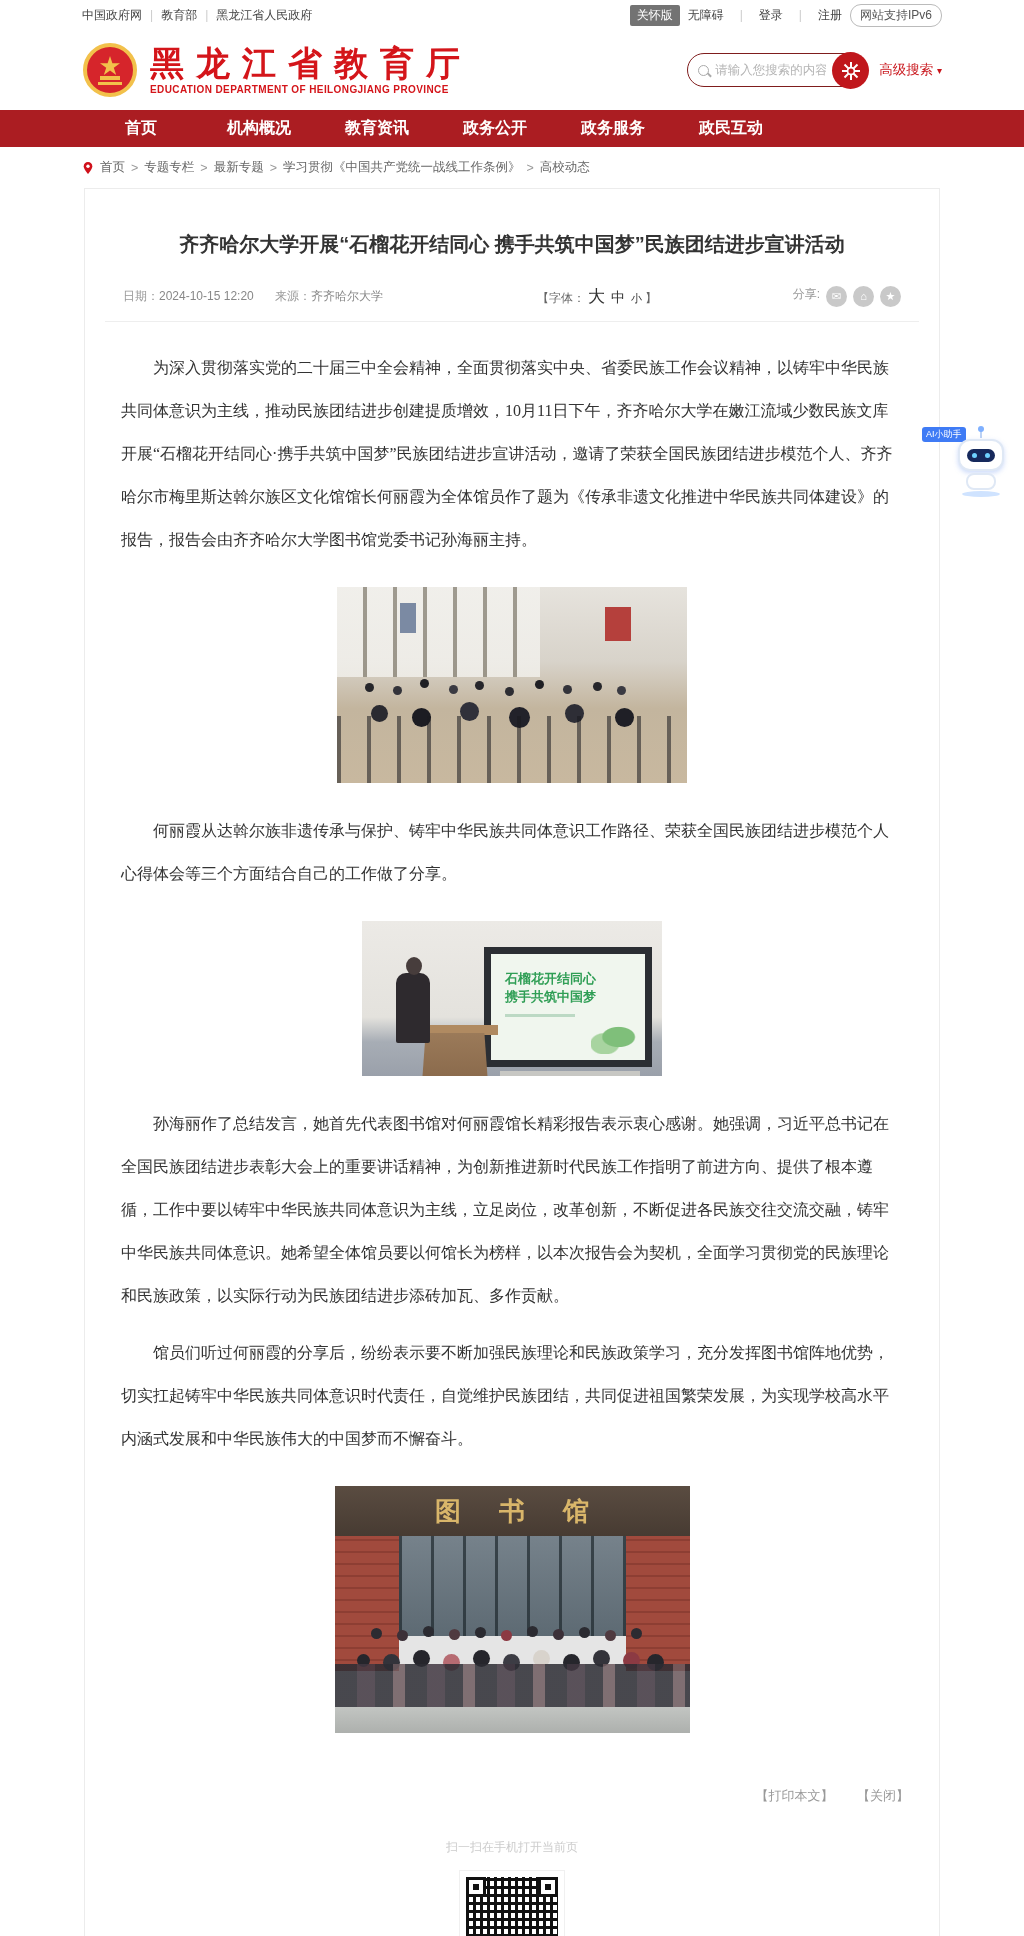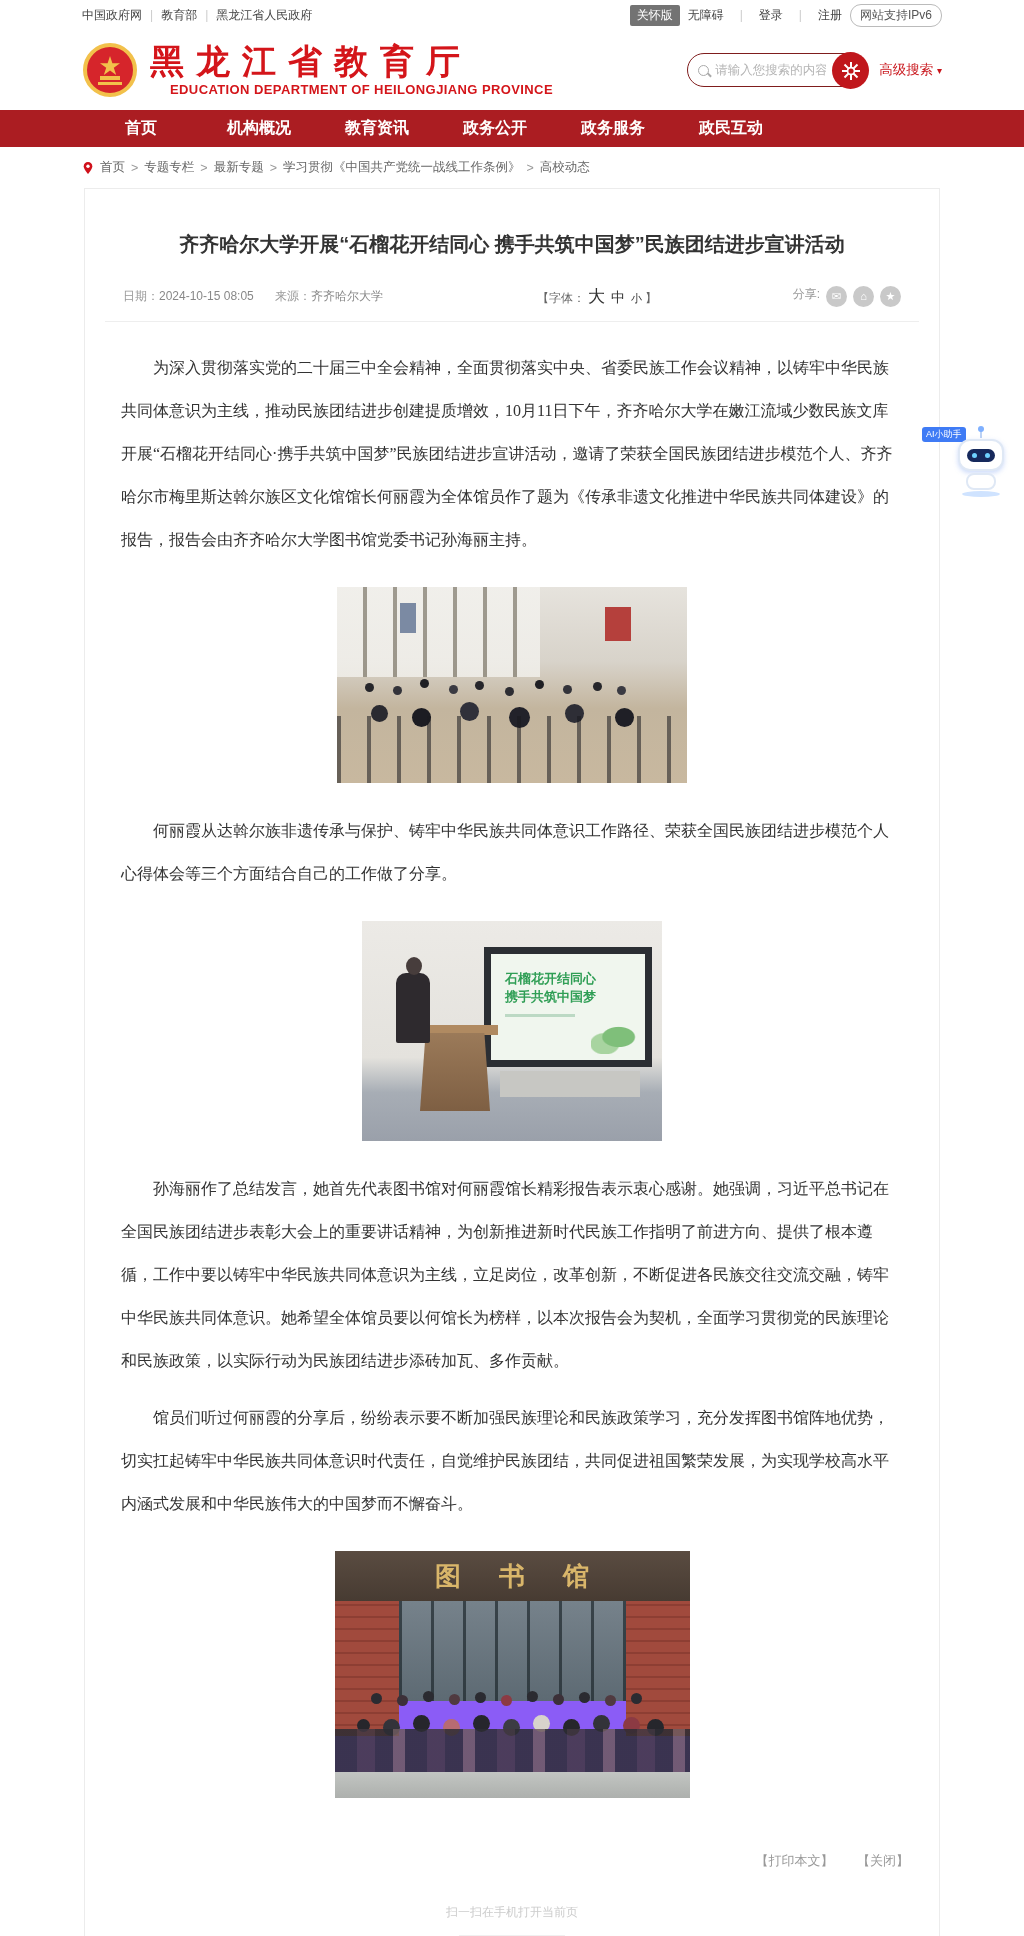--- a/index.html
+++ b/index.html
@@ -14,21 +14,21 @@
   .topbar .sep { color:#ccc; margin:0 8px; }
   .topbar-right { margin-left:auto; display:flex; align-items:center; gap:8px; }
   .care-badge { background:#737373; color:#fff; padding:2px 7px; border-radius:2px; font-size:12px; cursor:pointer; }
   .ipv6 { border:1px solid #bbb; border-radius:11px; padding:2px 9px; color:#555; cursor:pointer; }
 
   
   .header { height:80px; }
   .header .container { display:flex; align-items:center; height:80px; }
   .logo-wrap { display:flex; align-items:center; gap:12px; }
   .brand .cn { font-size:34px; font-weight:bold; color:#d4151a; letter-spacing:12px; line-height:36px; white-space:nowrap; }
-  .brand .en { font-size:13px; font-weight:bold; color:#d4151a; letter-spacing:.4px; margin-top:3px;margin-left:20px; }
+  .brand .en { font-size:10px; font-weight:bold; color:#d4151a; letter-spacing:.4px; margin-top:3px; }
   .search-zone { margin-left:auto; display:flex; align-items:center; gap:12px; }
   .search-pill { position:relative; width:180px; height:34px; border:1px solid #7f1d1d; border-radius:17px; display:flex; align-items:center; padding:0 40px 0 10px; }
   .mag { width:11px; height:11px; border:1.5px solid #aaa; border-radius:50%; position:relative; margin-right:6px; flex:0 0 auto; }
   .mag::after { content:""; position:absolute; width:5px; height:1.5px; background:#aaa; transform:rotate(45deg); right:-4px; bottom:-1px; }
   .search-pill input { border:0; outline:0; width:100%; font-size:12.5px; color:#333; background:transparent; }
   .search-pill input::placeholder { color:#b5b5b5; }
   .search-btn { position:absolute; right:-3px; top:-2px; width:37px; height:37px; border-radius:50%; background:#c0171c; border:0; cursor:pointer; display:flex; align-items:center; justify-content:center; }
   .adv-search { color:#c9151b; font-size:13.5px; cursor:pointer; white-space:nowrap; }
   .adv-search .car { font-size:10px; }
 
@@ -64,32 +64,32 @@
   
   .img1 { width:350px; height:196px; background:linear-gradient(180deg,#e6e3dd 0%,#d8d3ca 38%,#c3b59e 62%,#c8b89f 100%); }
   .img1 .windows { position:absolute; left:0; top:0; width:58%; height:46%; background:repeating-linear-gradient(90deg,#f3f2ee 0 26px,#8d887c 26px 30px); opacity:.8; }
   .img1 .poster { position:absolute; right:16%; top:10%; width:26px; height:34px; background:#b5403c; }
   .img1 .poster2 { position:absolute; left:18%; top:8%; width:16px; height:30px; background:#7b8aa3; }
   .img1 .heads { position:absolute; left:28px; top:96px; width:9px; height:9px; border-radius:50%; background:#26262b;
     box-shadow:28px 3px 0 #33333a,55px -4px 0 #1f1f24,84px 2px 0 #3a3a42,110px -2px 0 #26262b,140px 4px 0 #2d2d33,170px -3px 0 #1f1f24,198px 2px 0 #33333a,228px -1px 0 #26262b,252px 3px 0 #3a3a42,
     10px 26px 0 4px #2a2a30,52px 30px 0 5px #1c1c22,100px 24px 0 5px #30303a,150px 30px 0 6px #22222a,205px 26px 0 5px #2e2e36,255px 30px 0 5px #1f1f26; }
   .img1 .chairs { position:absolute; left:0; bottom:0; width:100%; height:34%; background:repeating-linear-gradient(90deg,rgba(25,25,30,.55) 0 4px,transparent 4px 30px); }
   
-  .img2 { width:300px; height:220px; background:linear-gradient(180deg,#eceae6 0%,#e4e2dd 62%,#a7adb5 78%,#9aa0aa 100%); }
+  .img2 { width:300px; height:155px; background:linear-gradient(180deg,#eceae6 0%,#e4e2dd 62%,#a7adb5 78%,#9aa0aa 100%); }
   .img2 .screen { position:absolute; right:10px; top:26px; width:168px; height:120px; background:#f0f6ee; border:7px solid #2b2e33; }
   .img2 .slide-t { font-weight:bold; color:#2f9e55; font-size:13px; line-height:18px; padding:16px 0 0 14px; font-family:"Liberation Sans",sans-serif; }
   .img2 .slide-sub { width:70px; height:3px; background:#bcd9c4; margin:8px 0 0 14px; }
   .img2 .leaf { position:absolute; right:8px; bottom:6px; width:46px; height:34px; background:radial-gradient(ellipse at 60% 50%,#7fbf7a 0 40%,transparent 44%),radial-gradient(ellipse at 30% 70%,#a8d4a0 0 30%,transparent 34%); }
   .img2 .cab { position:absolute; right:22px; top:150px; width:140px; height:26px; background:#c7c7c3; }
   .img2 .podium { position:absolute; left:58px; top:112px; width:70px; height:78px; background:linear-gradient(180deg,#9b7a59 0%,#7e5f43 100%); clip-path:polygon(8% 0,92% 0,100% 100%,0 100%); }
   .img2 .ptop { position:absolute; left:50px; top:104px; width:86px; height:10px; background:#b08a61; }
   .img2 .person-h { position:absolute; left:44px; top:36px; width:16px; height:18px; border-radius:50%; background:#473d3c; }
   .img2 .person-b { position:absolute; left:34px; top:52px; width:34px; height:70px; border-radius:10px 10px 2px 2px; background:#2e2a2e; }
   
-  .img3 { width:355px; height:247px; background:#8b5cf6; }
+  .img3 { width:355px; height:247px; background:#e5e5e5; }
   .img3 .sign { position:absolute; left:0; top:0; width:100%; height:50px; background:linear-gradient(180deg,#5a4c41,#473b32); display:flex; align-items:center; justify-content:center; }
   .img3 .sign span { color:#d9b66a; font-size:26px; font-weight:bold; letter-spacing:38px; text-indent:38px; font-family:"Liberation Serif",serif; }
   .img3 .brick-l, .img3 .brick-r { position:absolute; top:50px; width:64px; height:135px; background:repeating-linear-gradient(0deg,#a14a3d 0 10px,#8d3e33 10px 12px); }
   .img3 .brick-l { left:0; } .img3 .brick-r { right:0; }
   .img3 .glass { position:absolute; left:64px; top:50px; width:227px; height:100px; background:linear-gradient(180deg,#76828b,#5d6a73); }
   .img3 .glass::after { content:""; position:absolute; inset:0; background:repeating-linear-gradient(90deg,rgba(30,40,45,.7) 0 3px,transparent 3px 32px); }
   .img3 .crowd1 { position:absolute; left:36px; top:142px; width:11px; height:11px; border-radius:50%; background:#2b2b31;
     box-shadow:26px 2px 0 #3c3038,52px -2px 0 #2b2b31,78px 1px 0 #503a40,104px -1px 0 #2b2b31,130px 2px 0 #8c3a43,156px -2px 0 #2b2b31,182px 1px 0 #3c3038,208px -1px 0 #2b2b31,234px 2px 0 #503a40,260px 0 0 #2b2b31;
   }
   .img3 .crowd2 { position:absolute; left:22px; top:168px; width:13px; height:13px; border-radius:50%; background:#26262c;
@@ -207,21 +207,21 @@
       <span class="gt">&gt;</span>
     <a>高校动态</a>
   </div>
 </div>
 
 <div class="card">
   <h1 class="art-title">齐齐哈尔大学开展“石榴花开结同心 携手共筑中国梦”民族团结进步宣讲活动</h1>
 
   <div class="meta">
     <span class="m-left">
-      <span>日期：</span><span class="v">2024-10-15 08:05</span>
+      <span>日期：</span><span class="v">2024-10-15 12:20</span>
       <span>来源：</span><span class="v">齐齐哈尔大学</span>
     </span>
     <span class="meta-rel">
       <span class="font-ctl">
         <span>【字体：</span><span class="f-big">大</span><span class="f-mid">中</span><span class="f-sml">小</span><span>】</span>
       </span>
     </span>
     <span class="share">
       <span>分享:</span>
       <span class="share-ic">✉</span>

